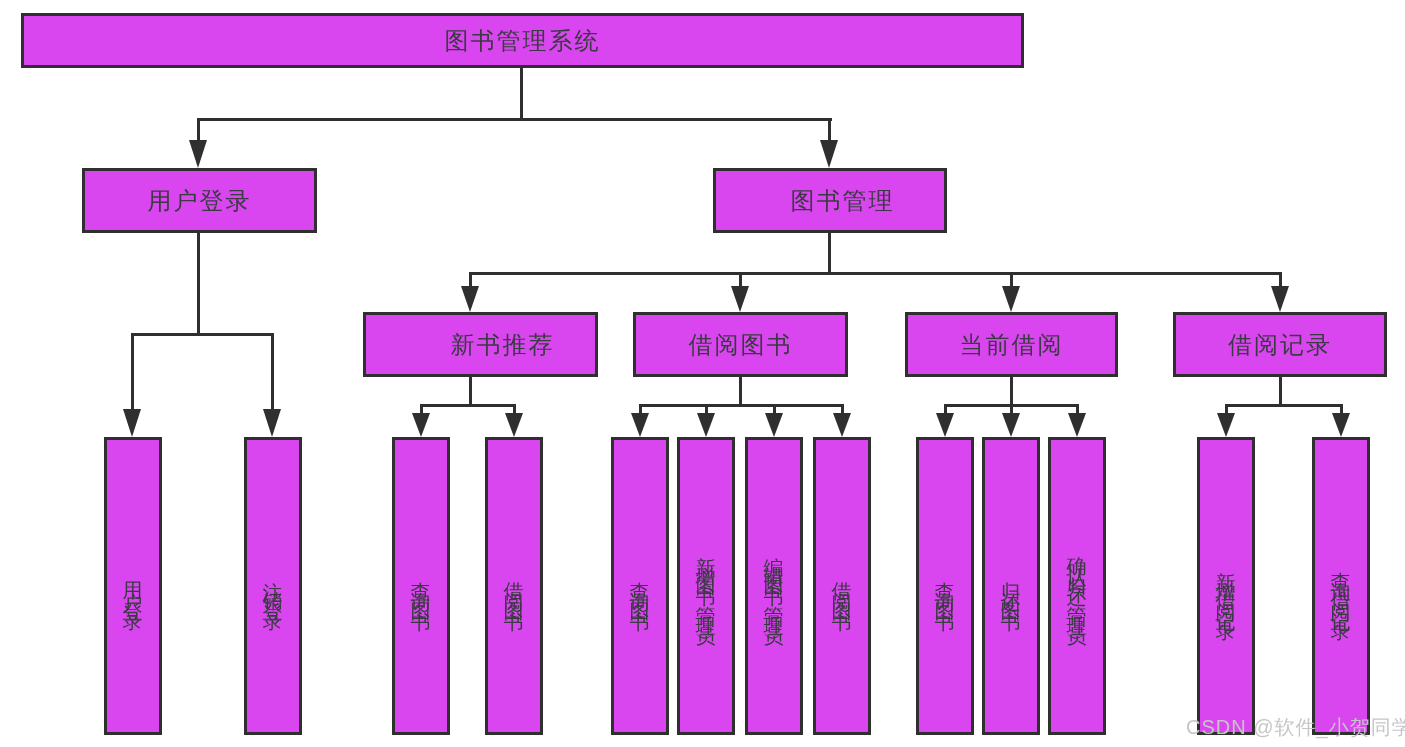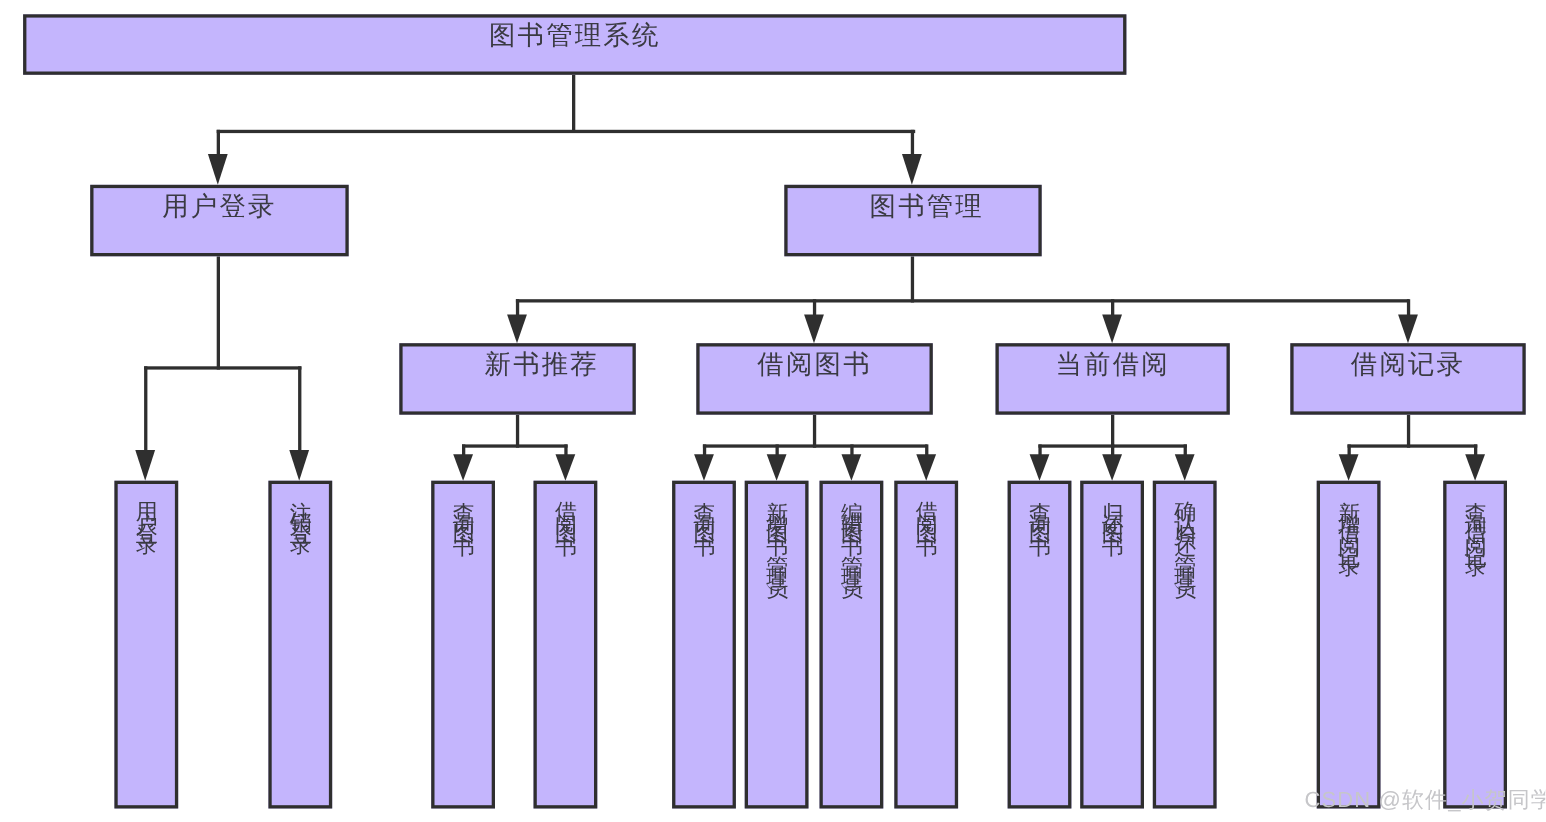--- a/index.html
+++ b/index.html
@@ -6,22 +6,22 @@
   .canvas{
     position:relative;
     width:1405px;height:747px;
     background:#ffffff;
     overflow:hidden;
     font-family:"Liberation Sans","DejaVu Sans",sans-serif;
   }
   
   .node{
     position:absolute;box-sizing:border-box;
-    border:3px solid #2f2f2f;background:#c4b5fd;
-    display:flex;justify-content:center;
+    border:3px solid #2f2f2f;background:#d946ef;
+    display:flex;align-items:center;justify-content:center;
     color:#3a3a42;
   }
   .hnode{font-size:24px;letter-spacing:2px;white-space:nowrap;}
   .leaf span{
     writing-mode:vertical-rl;
     font-size:20px;line-height:1;
     letter-spacing:10px;
     color:#3a3a42;
   }
   
@@ -30,21 +30,21 @@
   
   .ah{position:absolute;width:0;height:0;
       border-left:9px solid transparent;border-right:9px solid transparent;
       border-top:28px solid #2f2f2f;}
   .ah.m{border-top-width:26px;}
   .ah.s{border-top-width:24px;}
   
   .b-root{left:21px;top:13px;width:1003px;height:55px;}
   .b-user-login{left:82px;top:168px;width:235px;height:65px;}
   .b-book-mgmt{left:713px;top:168px;width:234px;height:65px;padding-left:25px;}
-  .b-new-book{left:363px;top:312px;width:215px;height:65px;padding-left:44px;}
+  .b-new-book{left:363px;top:312px;width:235px;height:65px;padding-left:44px;}
   .b-book-borrow{left:633px;top:312px;width:215px;height:65px;}
   .b-current-borrow{left:905px;top:312px;width:213px;height:65px;}
   .b-borrow-records{left:1173px;top:312px;width:214px;height:65px;}
   .leaf{top:437px;width:58px;height:298px;}
   .lf1{left:104px;}.lf2{left:244px;}
   .lf3{left:392px;}.lf4{left:485px;}
   .lf5{left:611px;}.lf6{left:677px;}.lf7{left:745px;}.lf8{left:813px;}
   .lf9{left:916px;}.lf10{left:982px;}.lf11{left:1048px;}
   .lf12{left:1197px;}.lf13{left:1312px;}
   

